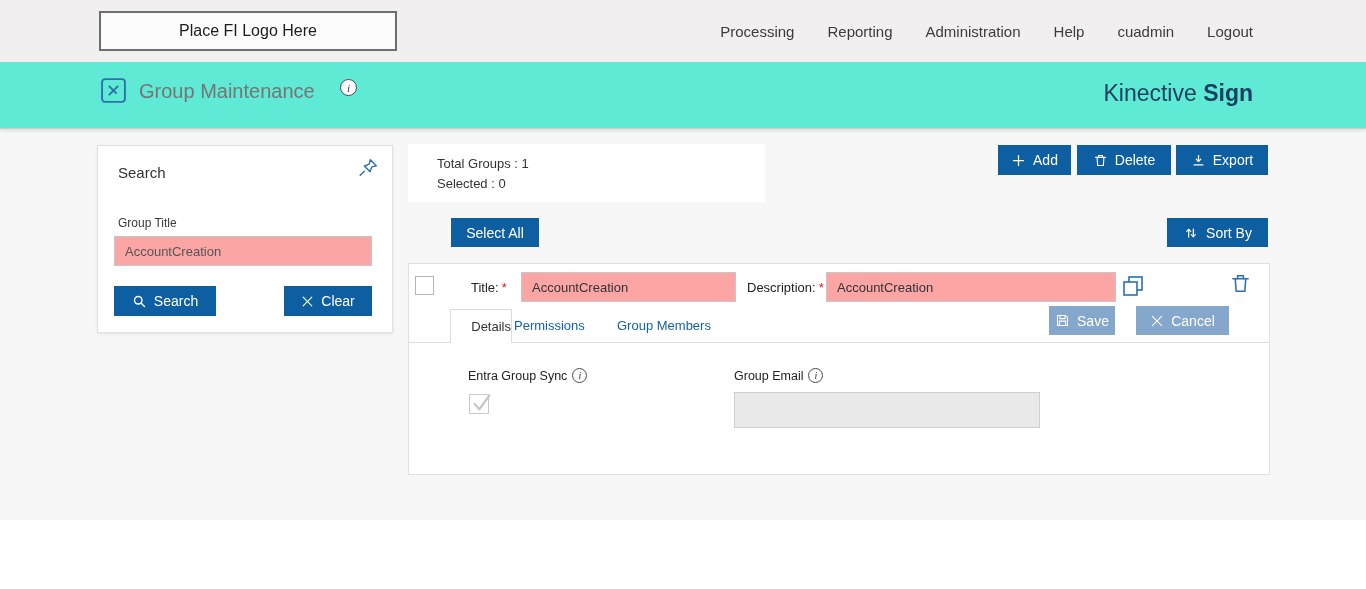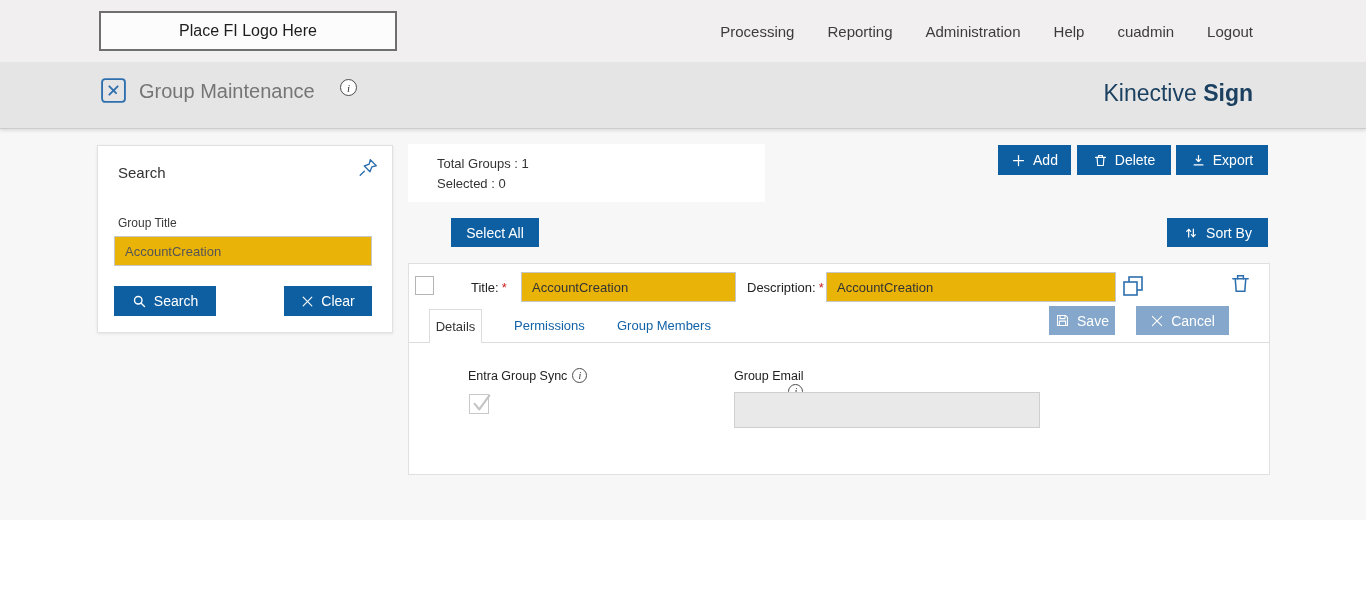--- a/index.html
+++ b/index.html
@@ -6,21 +6,21 @@
   .page{position:relative;width:1366px;height:589px;font-family:"Liberation Sans",sans-serif;overflow:hidden;background:#fff;}
 
   
   .topbar{position:absolute;left:0;top:0;width:100%;height:62px;background:#f1efef;}
   .logo-box{position:absolute;left:99px;top:11px;width:294px;height:36px;border:2px solid #6f6f6f;background:#fcfcfc;
     display:flex;align-items:center;justify-content:center;font-size:16px;color:#1d1d1d;}
   .topnav{position:absolute;right:113px;top:0;height:62px;display:flex;align-items:center;gap:33px;text-align:center;}
   .topnav a{font-size:15px;color:#3c3c3c;text-decoration:none;cursor:pointer;white-space:nowrap;}
 
   
-  .subheader{position:absolute;left:0;top:62px;width:100%;height:66px;background:#e5e5e5;border-bottom:1px solid #cccccc;
+  .subheader{position:absolute;left:0;top:62px;width:100%;height:66px;background:#5eead4;border-bottom:1px solid #cccccc;
     box-shadow:0 2px 3px rgba(0,0,0,0.10);z-index:2;}
   .gm-icon{position:absolute;left:100px;top:15px;width:27px;height:27px;}
   .gm-title{position:absolute;left:139px;top:18px;font-size:20px;color:#757575;}
   .info-badge{display:inline-flex;width:17px;height:17px;border:1px solid #4c4c4c;border-radius:50%;
     align-items:center;justify-content:center;font-size:11px;font-style:italic;
     font-family:"Liberation Serif",serif;color:#333;background:#fff;box-sizing:border-box;}
   .gm-info{position:absolute;left:340px;top:17px;}
   .brand{position:absolute;right:113px;top:18px;font-size:23px;color:#1b4060;font-weight:400;}
   .brand b{font-weight:700;}
 
@@ -33,21 +33,21 @@
   .btn svg{display:block;}
   .btn-lite{background:#84a7cb;}
 
   
   .search-card{position:absolute;left:97px;top:145px;width:294px;height:186px;background:#fff;border:1px solid #e1e1e1;
     box-shadow:0 1px 3px rgba(0,0,0,0.08);z-index:1;}
   .search-title{position:absolute;left:20px;top:18px;font-size:15px;color:#333;}
   .pin-btn{position:absolute;right:13px;top:11px;background:none;border:none;cursor:pointer;padding:0;}
   .gt-label{position:absolute;left:20px;top:70px;font-size:12px;color:#3a3a3a;}
   .text-input{border:1px solid #c7c7c7;font-size:13px;color:#555;padding:0 10px;box-sizing:border-box;
-    font-family:"Liberation Sans",sans-serif;background:#eab308;}
+    font-family:"Liberation Sans",sans-serif;background:#fca5a5;}
   .gt-input{position:absolute;left:16px;top:90px;width:258px;height:30px;}
 
   
   .summary-card{position:absolute;left:408px;top:144px;width:357px;height:58px;background:#fff;
     display:flex;flex-direction:column;justify-content:center;gap:5px;padding-left:29px;box-sizing:border-box;z-index:1;}
   .summary-card span{font-size:13px;color:#333;}
 
   
   .group-card{position:absolute;left:408px;top:263px;width:860px;height:210px;background:#fff;border:1px solid #e0e0e0;z-index:1;}
   .checkbox{position:absolute;box-sizing:border-box;border:1px solid #b5b5b5;background:#fff;cursor:pointer;}
@@ -56,22 +56,22 @@
   .req{color:#cc2222;margin-left:3px;}
   .title-label{position:absolute;left:62px;top:16px;}
   .title-input{position:absolute;left:112px;top:8px;width:215px;height:30px;color:#333;}
   .desc-label{position:absolute;left:338px;top:16px;}
   .desc-input{position:absolute;left:417px;top:8px;width:290px;height:30px;color:#333;}
   .icon-btn{position:absolute;background:none;border:none;cursor:pointer;padding:0;}
   .copy-btn{left:712px;top:10px;}
   .row-trash-btn{left:820px;top:8px;}
 
   .tabs-underline{position:absolute;left:0;top:78px;width:100%;border-top:1px solid #dcdcdc;z-index:1;}
-  .tab-active{position:absolute;left:20px;top:45px;width:53px;height:34px;background:#fff;border:1px solid #dcdcdc;border-bottom:none;
-    display:flex;align-items:center;justify-content:center;font-size:13px;color:#333;z-index:2;cursor:pointer;box-sizing:border-box;}
+  .tab-active{position:absolute;left:41px;top:45px;width:62px;height:34px;background:#fff;border:1px solid #dcdcdc;border-bottom:none;
+    display:flex;align-items:center;justify-content:flex-end;font-size:13px;color:#333;z-index:2;cursor:pointer;box-sizing:border-box;}
   .tab-link{position:absolute;top:45px;height:33px;display:flex;align-items:center;font-size:13px;color:#1262a8;cursor:pointer;z-index:2;}
   .tab-permissions{left:105px;}
   .tab-members{left:208px;}
   .save-btn{left:640px;top:42px;width:66px;height:29px;z-index:3;}
   .cancel-btn{left:727px;top:42px;width:93px;height:29px;z-index:3;}
 
   .detail-label{position:absolute;font-size:12.5px;color:#222;display:flex;align-items:flex-end;gap:5px;}
   .detail-label .info-badge{width:15px;height:15px;font-size:10px;margin-top:-4px;}
   .entra-label{left:59px;top:105px;}
   .email-label{left:325px;top:105px;}
@@ -242,20 +242,20 @@
     <div class="detail-label entra-label" style="position:absolute;">
       <span>Entra Group Sync</span>
       <span class="info-badge">i</span>
     </div>
     <span class="checkbox entra-checkbox" style="position:absolute;">
       <svg width="22" height="22" viewBox="0 0 24 24" fill="none" stroke="#c4c4c4" stroke-width="2.4" stroke-linecap="round" stroke-linejoin="round">
         <path d="M4 13l5 6L20 4"></path>
       </svg>
     </span>
 
-    <div class="detail-label email-label" style="position:absolute;flex-direction:column;">
+    <div class="detail-label email-label" style="position:absolute;">
       <span>Group Email</span>
       <span class="info-badge">i</span>
     </div>
     <input class="email-input" type="text" disabled="" value="" style="">
   </div>
 
 </div>
 
 </body></html>

